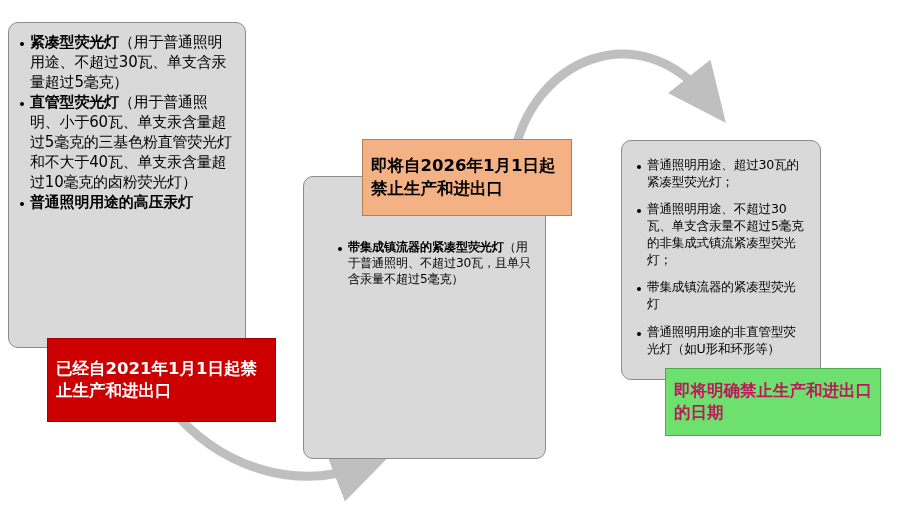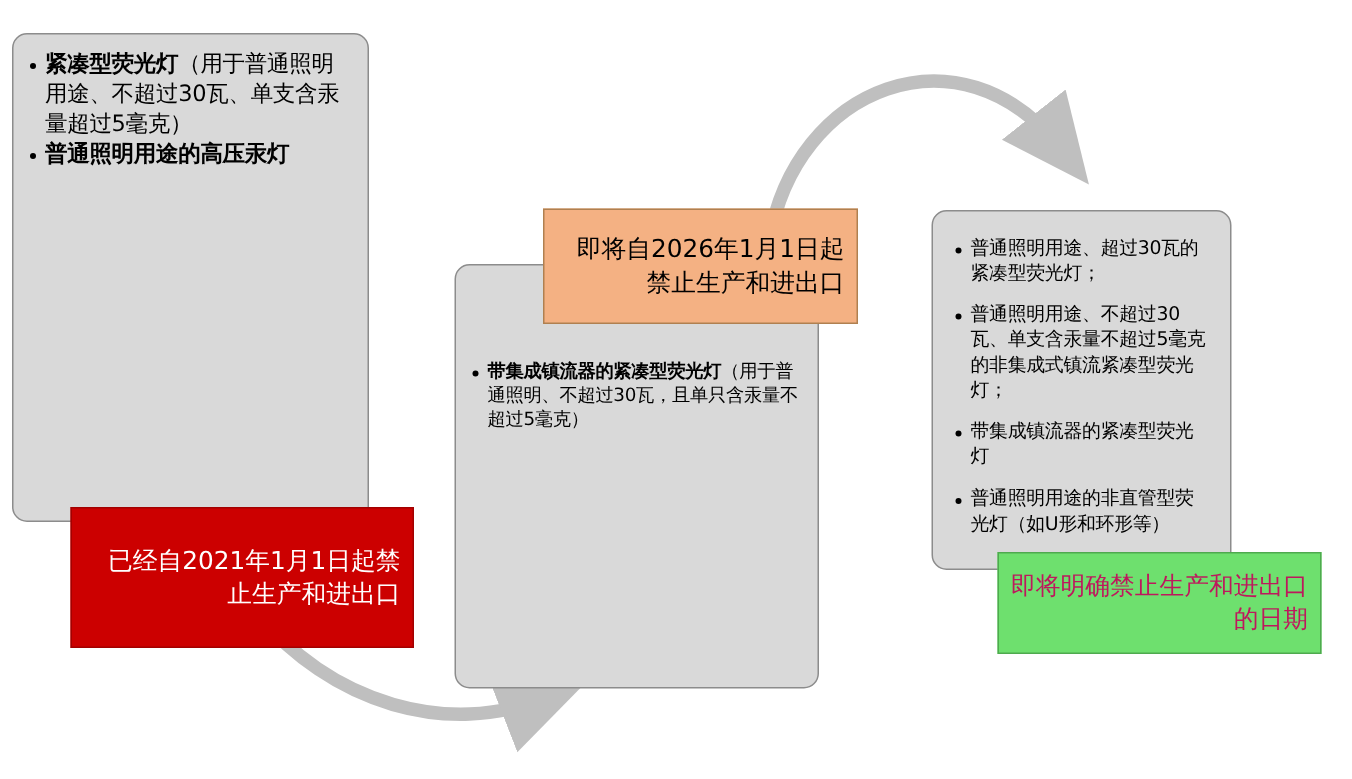--- a/index.html
+++ b/index.html
@@ -37,22 +37,22 @@
     background:#000;
   }
   .b{font-weight:bold;}
   .callout{
     position:absolute;
     box-sizing:border-box;
     border:1px solid #7f7f7f;
     display:flex;
     align-items:center;
     justify-content:center;
-    text-align:right;
-    font-weight:normal;
+    text-align:left;
+    font-weight:bold;
     line-height:1.35;
   }
   .callout.red{background:#cc0000;color:#ffffff;border-color:#a30000;}
   .callout.orange{background:#f4b183;color:#000000;border-color:#b08050;}
   .callout.green{background:#6ee06e;color:#be185d;border-color:#4eaa4e;}
   svg.arrows{position:absolute;left:0;top:0;width:901px;height:519px;overflow:visible;}
 </style>
 </head>
 <body>
 
@@ -68,28 +68,31 @@
     <path d="M513,160 C530,58 640,14 707,99" fill="none" stroke="#bfbfbf" stroke-width="9" stroke-linecap="round" marker-end="url(#ah)"></path>
   </svg>
 
   <div class="panel" style="left:8px;top:22px;width:238px;height:326px;">
     <div class="inner" style="font-size:15px;">
       <ul class="bullets">
         <li>
           <span class="b">紧凑型荧光灯</span><span>（用于普通照明用途、不超过30瓦、单支含汞量超过5毫克）</span>
         </li>
         <li>
+          <span class="b">直管型荧光灯</span><span>（用于普通照明、小于60瓦、单支汞含量超过5毫克的三基色粉直管荧光灯和不大于40瓦、单支汞含量超过10毫克的卤粉荧光灯）</span>
+        </li>
+        <li>
           <span class="b">普通照明用途的高压汞灯</span><span></span>
         </li>
       </ul>
     </div>
   </div>
 
   <div class="panel" style="left:303px;top:176px;width:243px;height:283px;">
-    <div class="inner" style="font-size:12.2px;padding-top:62px;">
+    <div class="inner" style="font-size:12.2px;padding-top:62px;margin-left:23px;">
       <ul class="bullets">
         <li>
           <span class="b">带集成镇流器的紧凑型荧光灯</span><span>（用于普通照明、不超过30瓦，且单只含汞量不超过5毫克）</span>
         </li>
       </ul>
     </div>
   </div>
 
   <div class="panel" style="left:621px;top:140px;width:200px;height:240px;">
     <div class="inner" style="font-size:12.6px;padding:16px 14px;">
@@ -103,21 +106,21 @@
         <li style="margin-bottom:11px;">
           <span>带集成镇流器的紧凑型荧光灯</span>
         </li>
         <li>
           <span>普通照明用途的非直管型荧光灯（如U形和环形等）</span>
         </li>
       </ul>
     </div>
   </div>
 
-  <div class="callout red" style="left:47px;top:338px;width:229px;height:94px;font-size:16.5px;">
+  <div class="callout red" style="left:47px;top:338px;width:229px;height:84px;font-size:16.5px;">
     <span style="padding:0 8px;">已经自2021年1月1日起禁止生产和进出口</span>
   </div>
 
   <div class="callout orange" style="left:362px;top:139px;width:210px;height:77px;font-size:16.5px;">
     <span style="padding:0 8px;">即将自2026年1月1日起禁止生产和进出口</span>
   </div>
 
   <div class="callout green" style="left:665px;top:368px;width:216px;height:68px;font-size:16.5px;">
     <span style="padding:0 8px;">即将明确禁止生产和进出口的日期</span>
   </div>

